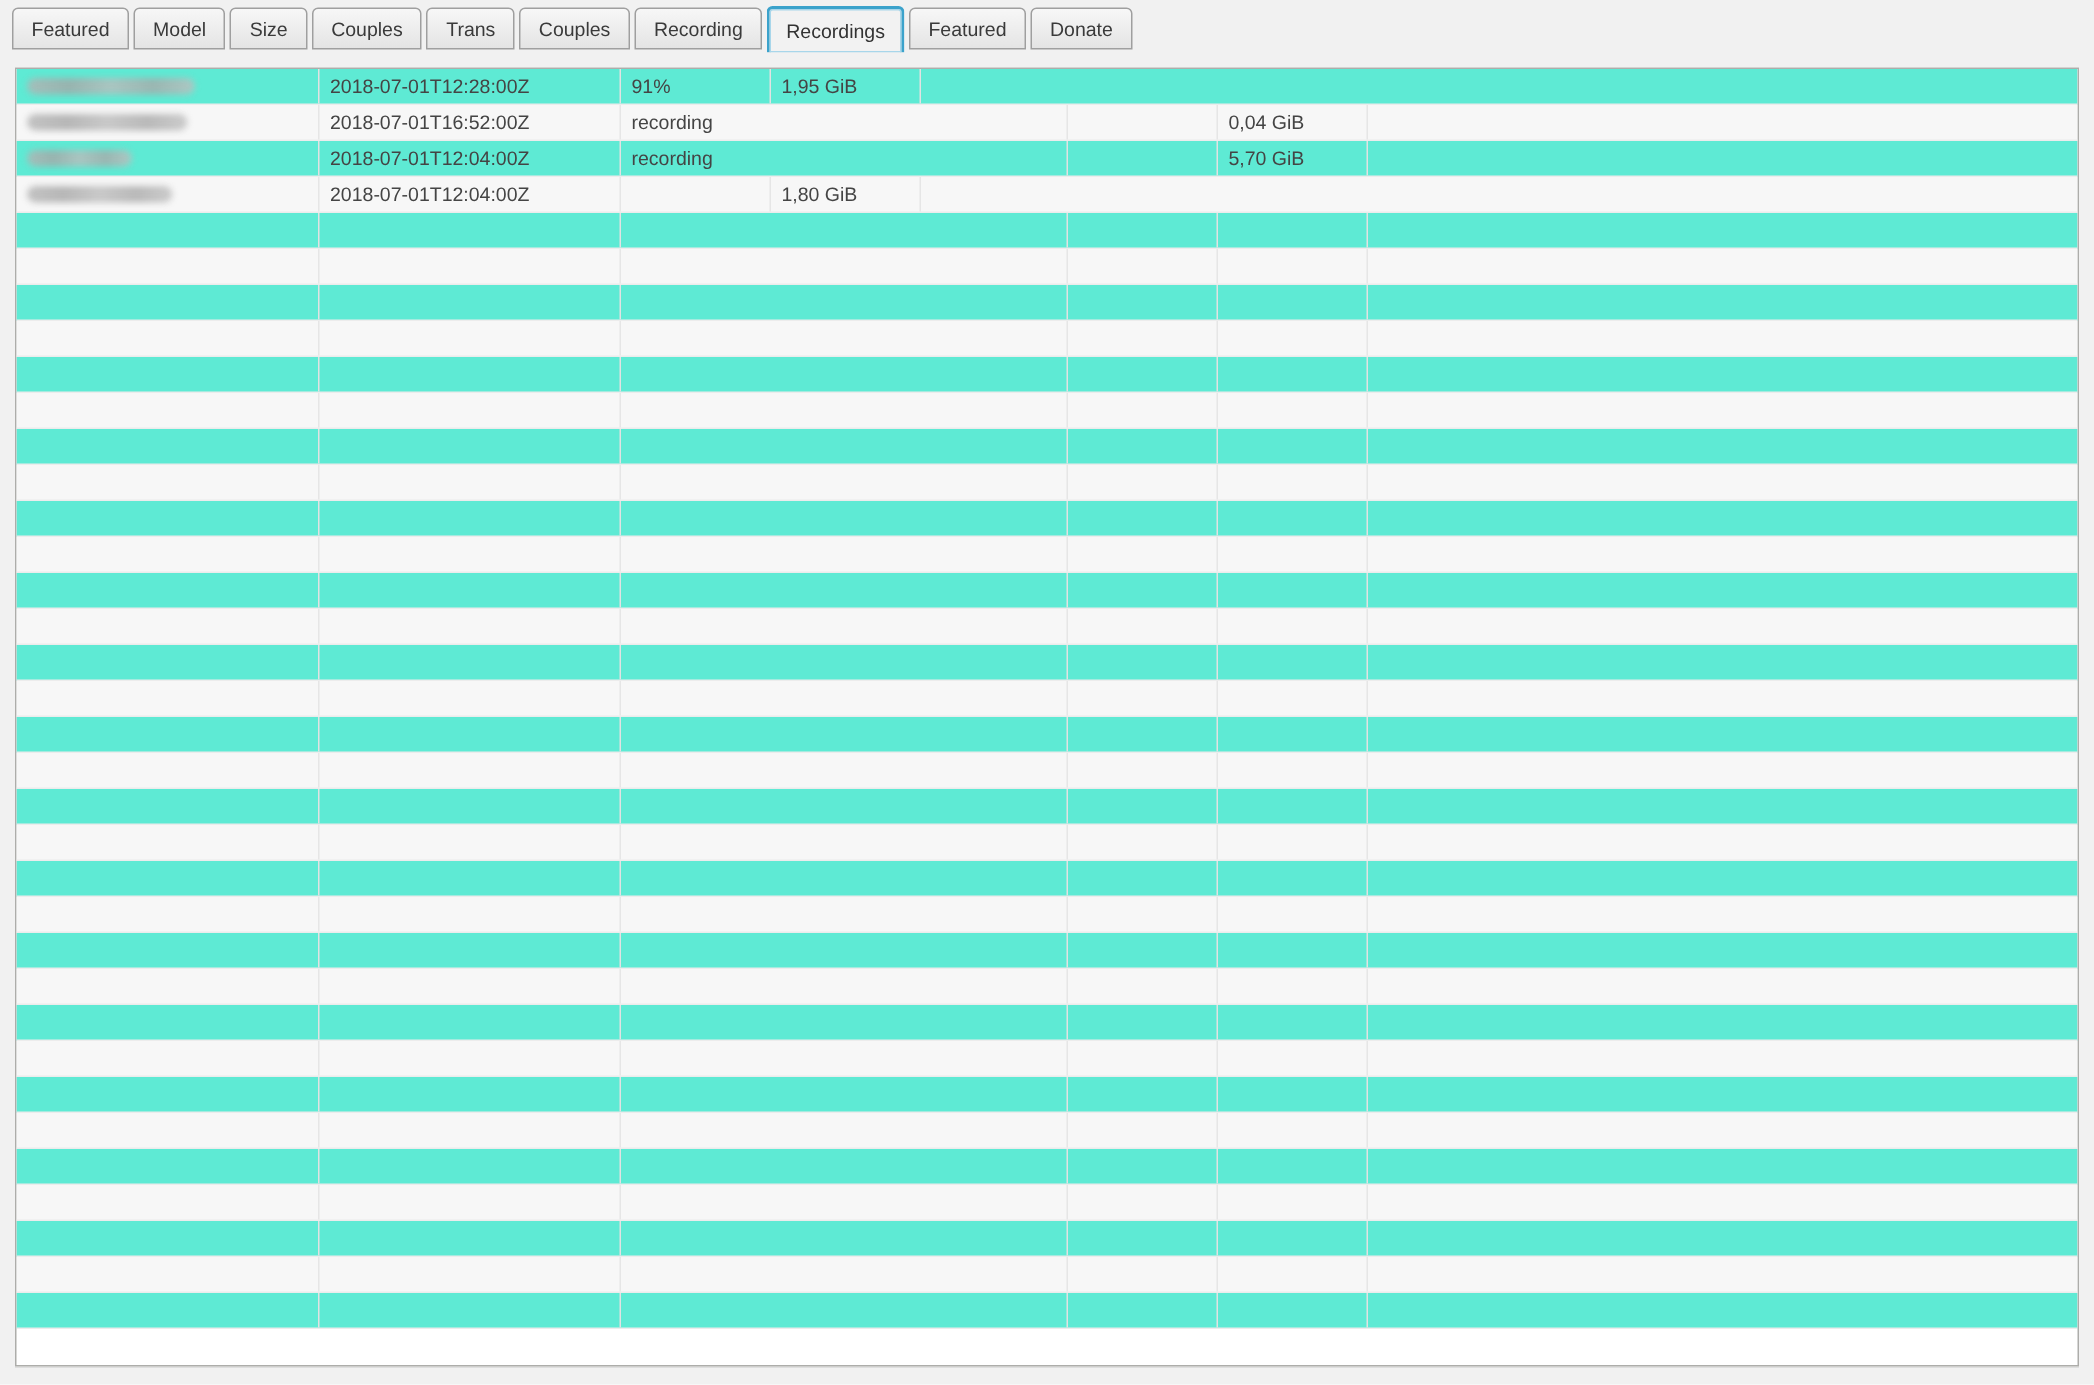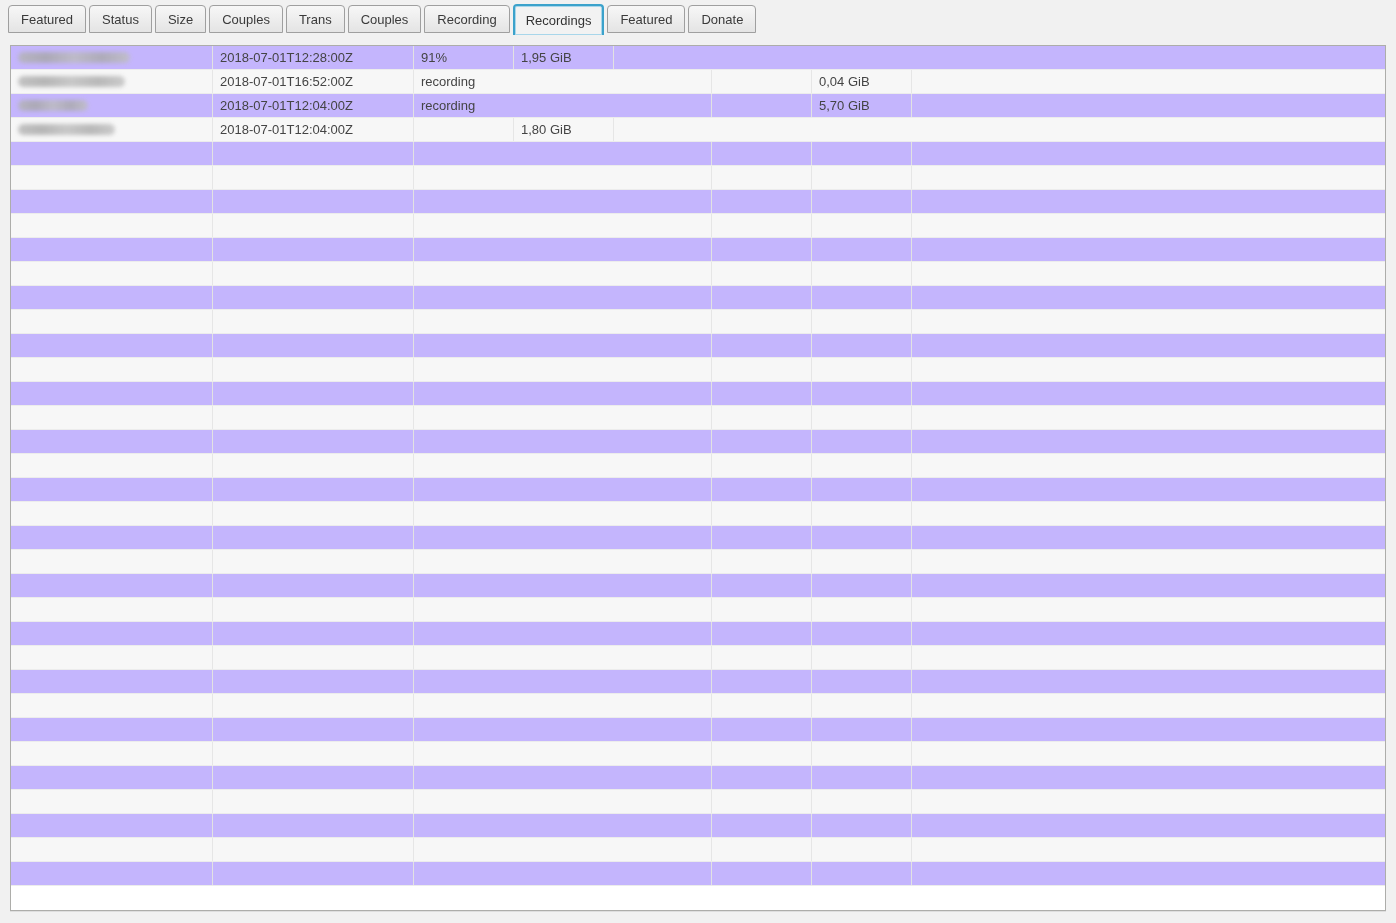--- a/index.html
+++ b/index.html
@@ -71,21 +71,21 @@
     border-right: 1px solid #c6c6c6;
     height: 100%;
     overflow: hidden;
     white-space: nowrap;
   }
   .hcell.filler { flex: 1 1 auto; border-right: none; }
   .tbody { width: 100%; }
   .row {
     display: flex;
     height: 24px;
-    background: #c4b5fd;
+    background: #5eead4;
     border-bottom: 1px solid #ececec;
   }
   .row.stripe { background: #f7f7f7; }
   .row.stripe .cell { border-right-color: #e6e6e6; }
   .cell {
     display: flex;
     align-items: center;
     padding: 0 7px;
     font-size: 13px;
     color: #444444;
@@ -105,21 +105,21 @@
 </style>
 </head>
 <body>
 
 <div class="app">
   <div class="tabbar" id="tabbar">
       <div class="tab">
         <span>Featured</span>
       </div>
       <div class="tab">
-        <span>Status</span>
+        <span>Model</span>
       </div>
       <div class="tab">
         <span>Size</span>
       </div>
       <div class="tab">
         <span>Couples</span>
       </div>
       <div class="tab">
         <span>Trans</span>
       </div>

